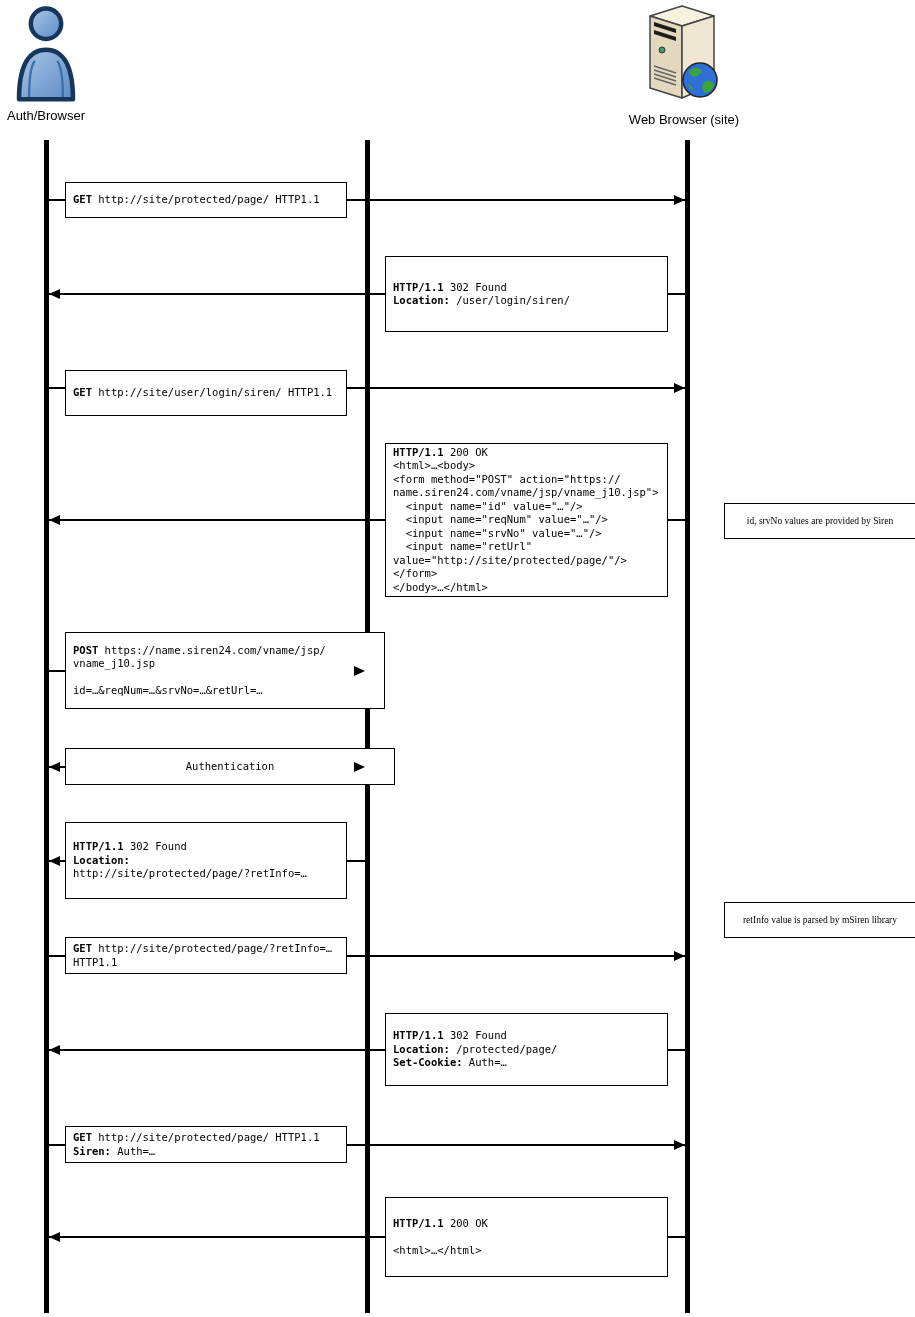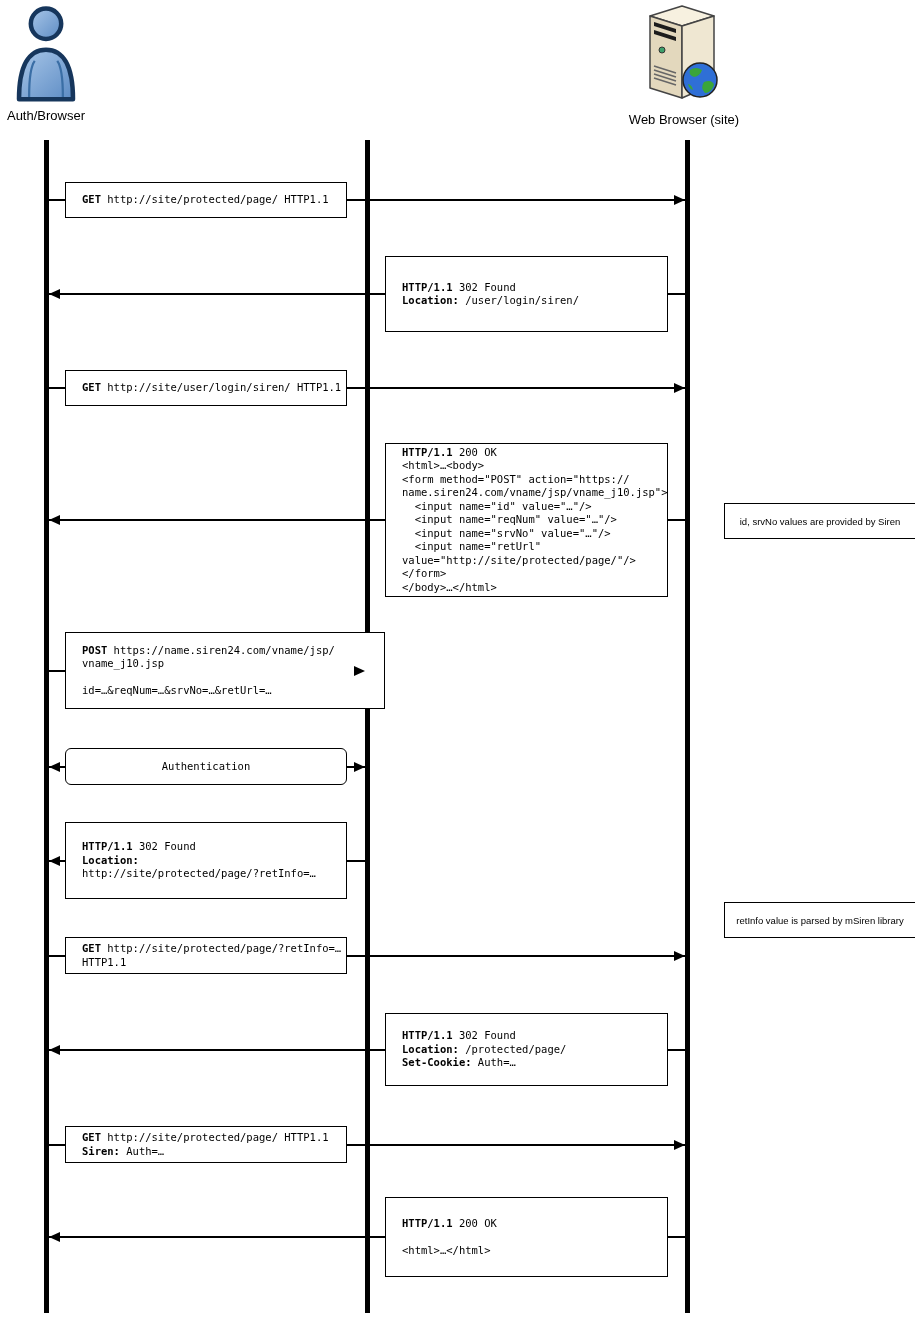--- a/index.html
+++ b/index.html
@@ -15,29 +15,29 @@
 
   .message-line{position:absolute;height:2px;background:#000;z-index:1;}
 
   .arrowhead{position:absolute;width:0;height:0;z-index:4;
              border-top:5px solid transparent;border-bottom:5px solid transparent;}
   .arrowhead.right{border-left:11px solid #000;}
   .arrowhead.left{border-right:11px solid #000;}
 
   .msg-box{position:absolute;background:#fff;border:1px solid #000;z-index:3;
            box-sizing:border-box;display:flex;flex-direction:column;justify-content:center;
-           padding:2px 16px;font-family:"DejaVu Sans Mono",monospace;font-size:10.5px;
+           padding:2px 7px;font-family:"DejaVu Sans Mono",monospace;font-size:10.5px;
            color:#000;}
   .msg-box.center{align-items:center;}
   .msg-text-line{white-space:pre;line-height:13.5px;min-height:13.5px;}
   .msg-text-line b{font-weight:bold;}
 
   .note{position:absolute;left:724px;width:190px;height:34px;border:1px solid #000;
         background:#fff;z-index:3;display:flex;align-items:center;justify-content:center;
-        font-size:9.5px;color:#000;text-align:center;}
+        font-size:9.5px;color:#000;text-align:center;font-family:Liberation Serif, serif;}
 </style>
 </head>
 <body>
 
 <div id="stage">
 
   <div class="actor" style="left:-64px">
     <svg class="icon" width="72" height="98" viewBox="0 0 64 86">
       <defs>
         <linearGradient id="pg" x1="0" y1="0" x2="1" y2="1">
@@ -83,21 +83,21 @@
       <div class="msg-text-line"><b>GET</b><span> http://site/protected/page/ HTTP1.1</span></div>
     </div>
     <div class="message-line" style="left: 46.5px; top: 293px; width: 641px;"></div>
     <div class="arrowhead left" style="left: 49px; top: 289px;"></div>
     <div class="msg-box" style="left: 385px; top: 256px; width: 283px; height: 76px;">
       <div class="msg-text-line"><b>HTTP/1.1</b><span> 302 Found</span></div>
       <div class="msg-text-line"><b>Location:</b><span> /user/login/siren/</span></div>
     </div>
     <div class="message-line" style="left: 46.5px; top: 387px; width: 641px;"></div>
     <div class="arrowhead right" style="left: 674px; top: 383px;"></div>
-    <div class="msg-box" style="left: 65px; top: 370px; width: 282px; height: 36px;">
+    <div class="msg-box" style="left: 65px; top: 370px; width: 282px; height: 46px;">
       <div class="msg-text-line"><b>GET</b><span> http://site/user/login/siren/ HTTP1.1</span></div>
     </div>
     <div class="message-line" style="left: 46.5px; top: 519px; width: 641px;"></div>
     <div class="arrowhead left" style="left: 49px; top: 515px;"></div>
     <div class="msg-box" style="left: 385px; top: 443px; width: 283px; height: 154px;">
       <div class="msg-text-line"><b>HTTP/1.1</b><span> 200 OK</span></div>
       <div class="msg-text-line"><span>&lt;html&gt;…&lt;body&gt;</span></div>
       <div class="msg-text-line"><span>&lt;form method="POST" action="https://</span></div>
       <div class="msg-text-line"><span>name.siren24.com/vname/jsp/vname_j10.jsp"&gt;</span></div>
       <div class="msg-text-line"><span>  &lt;input name="id" value="…"/&gt;</span></div>
@@ -112,21 +112,21 @@
     <div class="arrowhead right" style="left: 354px; top: 665.5px;"></div>
     <div class="msg-box" style="left: 65px; top: 632px; width: 320px; height: 77px;">
       <div class="msg-text-line"><b>POST</b><span> https://name.siren24.com/vname/jsp/</span></div>
       <div class="msg-text-line"><span>vname_j10.jsp</span></div>
       <div class="msg-text-line"><span></span></div>
       <div class="msg-text-line"><span>id=…&amp;reqNum=…&amp;srvNo=…&amp;retUrl=…</span></div>
     </div>
     <div class="message-line" style="left: 46.5px; top: 765.5px; width: 321px;"></div>
     <div class="arrowhead right" style="left: 354px; top: 761.5px;"></div>
     <div class="arrowhead left" style="left: 49px; top: 761.5px;"></div>
-    <div class="msg-box center" style="left: 65px; top: 748px; width: 282px; height: 37px; border-radius: 6px;">
+    <div class="msg-box center" style="left: 65px; top: 748px; width: 330px; height: 37px;">
       <div class="msg-text-line"><span>Authentication</span></div>
     </div>
     <div class="message-line" style="left: 46.5px; top: 859.5px; width: 321px;"></div>
     <div class="arrowhead left" style="left: 49px; top: 855.5px;"></div>
     <div class="msg-box" style="left: 65px; top: 822px; width: 282px; height: 77px;">
       <div class="msg-text-line"><b>HTTP/1.1</b><span> 302 Found</span></div>
       <div class="msg-text-line"><b>Location:</b><span></span></div>
       <div class="msg-text-line"><span>http://site/protected/page/?retInfo=…</span></div>
     </div>
     <div class="message-line" style="left: 46.5px; top: 954.5px; width: 641px;"></div>

